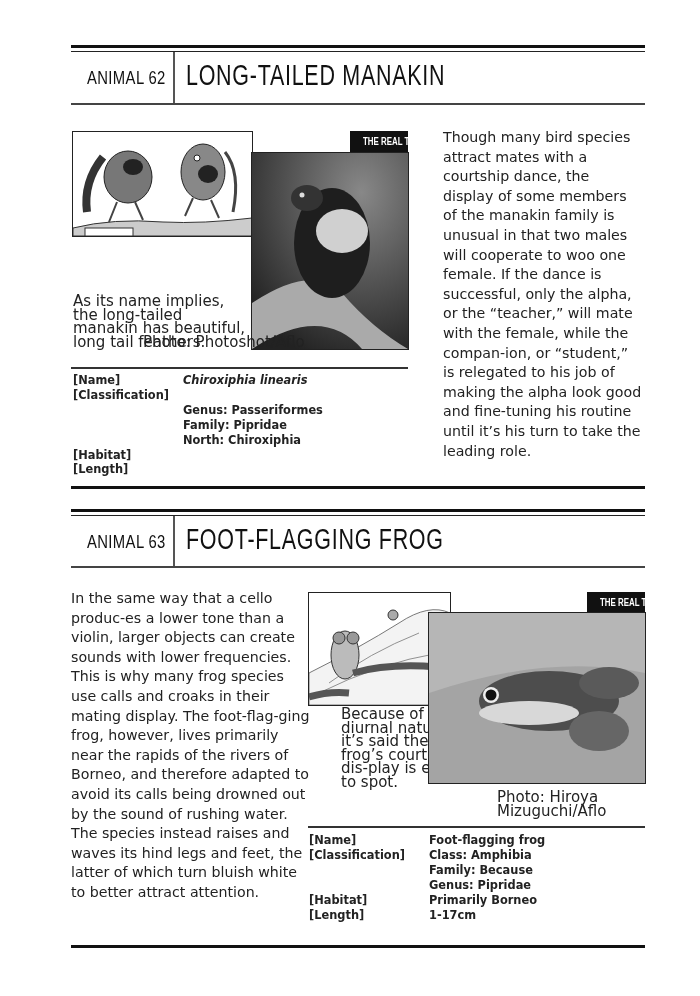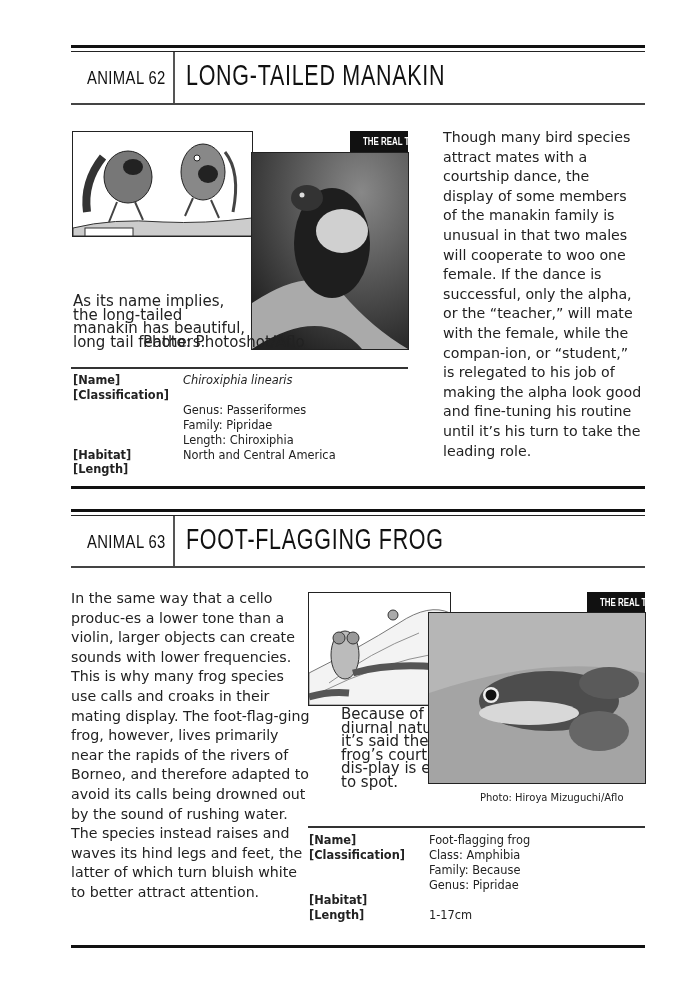--- a/index.html
+++ b/index.html
@@ -13,21 +13,21 @@
                color: #111; white-space: nowrap; }
   .hdr-title { position: absolute; font-family: "Liberation Sans", sans-serif; font-size: 29px;
                transform: scaleX(0.74); transform-origin: left center; letter-spacing: 1px;
                color: #111; white-space: nowrap; }
   .hdr-divider { position: absolute; width: 1.5px; background: #555; }
   .body-text { position: absolute; font-size: 14.2px; line-height: 19.6px; color: #222; }
   .caption { position: absolute; font-size: 15px; line-height: 13.6px; color: #222; }
   .facts { position: absolute; font-size: 11.4px; line-height: 14.9px; color: #222; }
   .facts .row { display: flex; }
   .facts .k { font-weight: bold; width: 110px; flex: none; }
-  .facts .v { flex: 1; }
+  .facts .v { flex: 1; font-weight: bold; }
   .italic { font-style: italic; }
   .badge { position: absolute; background: #111; color: #fff; font-family: "Liberation Sans", sans-serif;
            font-weight: bold; font-size: 11px; text-align: center; line-height: 21px; letter-spacing: 0;
            overflow: hidden; white-space: nowrap; }
   .badge span { display: inline-block; transform: scaleX(0.72); }
   .photo { position: absolute; border: 1px solid #222; overflow: hidden; }
   .illus { position: absolute; border: 1.5px solid #222; background: #fff; overflow: hidden; }
 </style>
 </head>
 <body>
@@ -91,25 +91,24 @@
     <div class="row">
         <span class="k"></span>
         <span class="v">Genus:  Passeriformes</span>
       </div>
     <div class="row">
         <span class="k"></span>
         <span class="v">Family: Pipridae</span>
       </div>
     <div class="row">
         <span class="k"></span>
-        <span class="v">Length: Chiroxiphia</span>
+        <span class="v">North: Chiroxiphia</span>
       </div>
     <div class="row">
       <span class="k">[Habitat]</span>
-      <span class="v">North and Central America</span>
     </div>
     <div class="row">
       <span class="k">[Length]</span>
     </div>
   </div>
 
   <div class="body-text" style="left:443px; top:128px; width:200px;">Though many bird species attract mates with a courtship dance, the display of some members of the manakin family is unusual in that two males will cooperate to woo one female. If the dance is successful, only the alpha, or the “teacher,” will mate with the female, while the compan-ion, or “student,” is relegated to his job of making the alpha look good and fine-tuning his routine until it’s his turn to take the leading role.</div>
 
   <div class="rule-thick" style="top:486px;"></div>
 </div>
@@ -146,21 +145,21 @@
       <rect width="216" height="170" fill="#a4a4a4"></rect>
       <path d="M0 0 L216 0 L216 60 Q120 40 0 80 Z" fill="#b6b6b6"></path>
       <ellipse cx="120" cy="88" rx="70" ry="30" fill="#4d4d4d"></ellipse>
       <ellipse cx="100" cy="100" rx="50" ry="12" fill="#d8d8d8"></ellipse>
       <ellipse cx="180" cy="70" rx="30" ry="16" fill="#5a5a5a"></ellipse>
       <ellipse cx="170" cy="118" rx="30" ry="20" fill="#666"></ellipse>
       <circle cx="62" cy="82" r="8" fill="#eee"></circle>
       <circle cx="62" cy="82" r="5.5" fill="#111"></circle>
     </svg>
   </div>
-  <div class="caption" style="left:480px; top:791px; font-size:10px;">Photo: Hiroya Mizuguchi/Aflo</div>
+  <div class="caption" style="left:497px; top:791px; font-size:15px;">Photo: Hiroya Mizuguchi/Aflo</div>
 
   <div class="rule-mid" style="left:308px; top:826px; width:337px;"></div>
 
   <div class="facts" style="left:309px; top:833px; width:335px;">
     <div class="row">
       <span class="k" style="width:120px;">[Name]</span>
       <span class="v">Foot-flagging frog</span>
     </div>
     <div class="row">
       <span class="k" style="width:120px;">[Classification]</span>
@@ -169,20 +168,21 @@
     <div class="row">
         <span class="k" style="width:120px;"></span>
         <span class="v">Family:  Because</span>
       </div>
     <div class="row">
         <span class="k" style="width:120px;"></span>
         <span class="v">Genus:  Pipridae</span>
       </div>
     <div class="row">
       <span class="k" style="width:120px;">[Habitat]</span>
+      <span class="v">Primarily Borneo</span>
     </div>
     <div class="row">
       <span class="k" style="width:120px;">[Length]</span>
       <span class="v">1-17cm</span>
     </div>
   </div>
 
   <div class="rule-thick" style="top:945px;"></div>
 </div>
 

